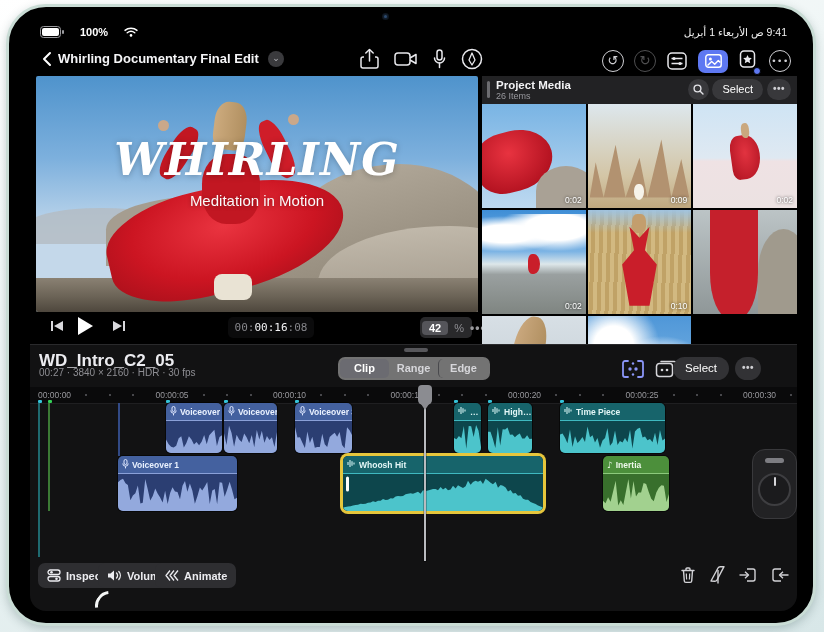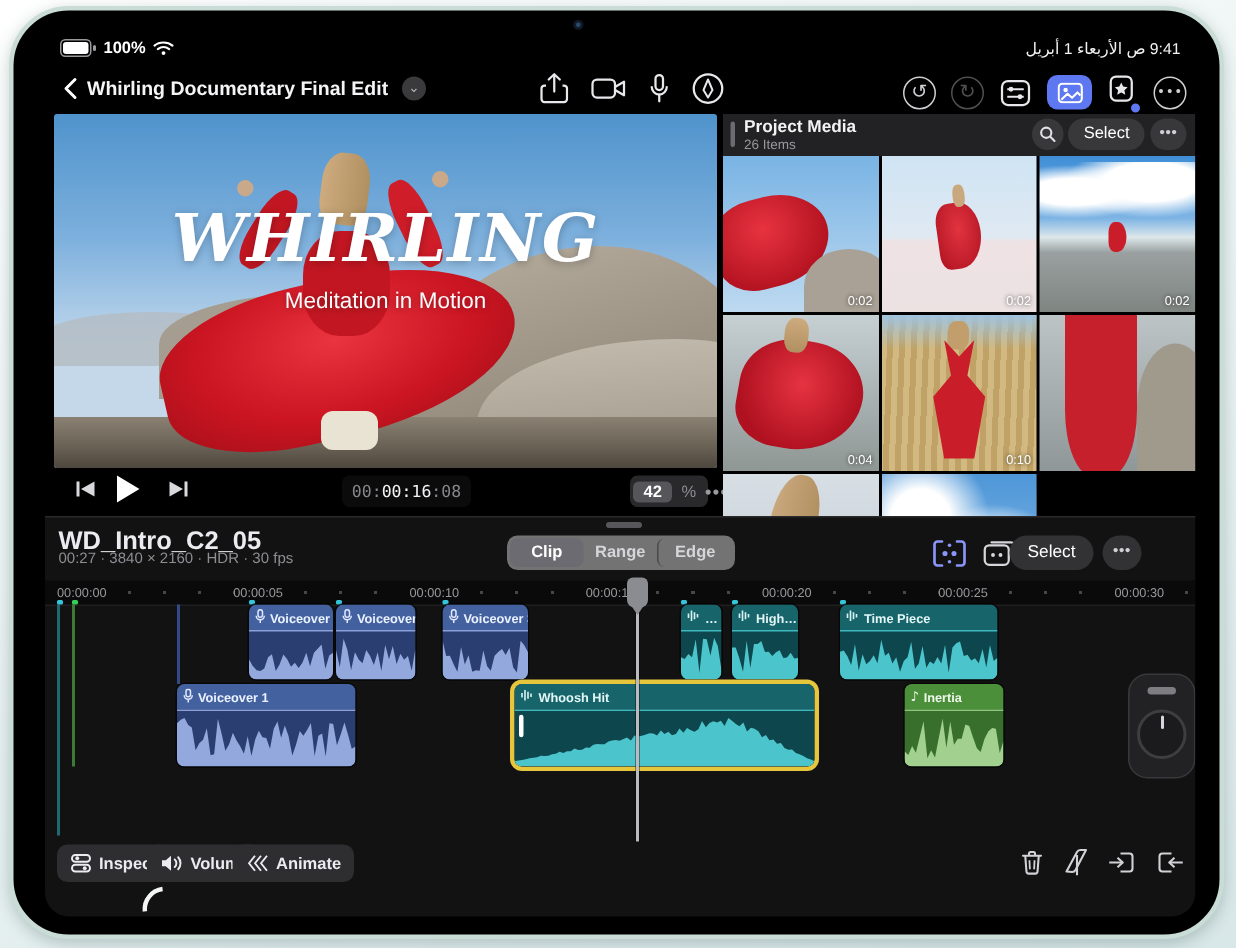--- a/index.html
+++ b/index.html
@@ -11,21 +11,21 @@
   .camera{position:absolute;left:373px;top:6px;width:7px;height:7px;border-radius:50%;
           background:#15202e;box-shadow:inset 0 0 2px #000}
   .camera i{position:absolute;left:2px;top:2px;width:3px;height:3px;border-radius:50%;background:#2c4a6e;display:block}
   .hand{position:absolute;left:86px;top:584px;width:24px;height:24px;border-radius:50%;
         border:3px solid transparent;border-left-color:#f4f6f6;transform:rotate(38deg)}
   .screen{position:absolute;left:21px;top:13px;width:767px;height:591px;background:#000;
           border-radius:16px;overflow:hidden;color:#fff}
 
   
   .statusbar{position:absolute;left:0;top:0;width:100%;height:24px;font-size:11px;font-weight:bold;color:#fff}
-  .sb-left{position:absolute;left:10px;top:6px;display:flex;align-items:center;gap:5px}
+  .sb-left{position:absolute;left:10px;top:6px;display:flex;align-items:center;gap:16px}
   .sb-right{position:absolute;right:10px;top:6px;font-size:10.5px;font-weight:normal;color:#f2f2f2}
 
   
   .appbar{position:absolute;left:0;top:24px;width:100%;height:32px}
   .back{position:absolute;left:8px;top:5px;width:20px;height:20px}
   .ptitle{position:absolute;left:28px;top:7px;font-size:13px;font-weight:bold;color:#f5f5f7;white-space:nowrap}
   .tchev{position:absolute;left:238px;top:7px;width:16px;height:16px;border-radius:50%;background:#3a3a3d;
          color:#b5b5ba;font-size:9px;text-align:center;line-height:15px}
   .cicons{position:absolute;left:330px;top:4px;display:flex;gap:15px;align-items:center}
   .ricons{position:absolute;right:6px;top:4px;display:flex;gap:10px;align-items:center}
@@ -319,34 +319,34 @@
         </div>
         <div class="mselect">Select</div>
         <div class="mmore">•••</div>
       </div>
       <div class="mgrid">
           <div class="thumb sc-1">
             <i class="a"></i>
             <i class="b"></i>
             <span class="dur">0:02</span>
           </div>
+          <div class="thumb sc-2">
+            <i class="a"></i>
+            <i class="b"></i>
+            <span class="dur">0:09</span>
+          </div>
           <div class="thumb sc-3">
             <i class="a"></i>
             <i class="b"></i>
             <span class="dur">0:02</span>
           </div>
           <div class="thumb sc-4">
             <i class="a"></i>
             <i class="b"></i>
             <span class="dur">0:02</span>
-          </div>
-          <div class="thumb sc-5">
-            <i class="a"></i>
-            <i class="b"></i>
-            <span class="dur">0:04</span>
           </div>
           <div class="thumb sc-6">
             <i class="a"></i>
             <i class="b"></i>
             <span class="dur">0:10</span>
           </div>
           <div class="thumb sc-7">
             <i class="a"></i>
             <i class="b"></i>
           </div>

